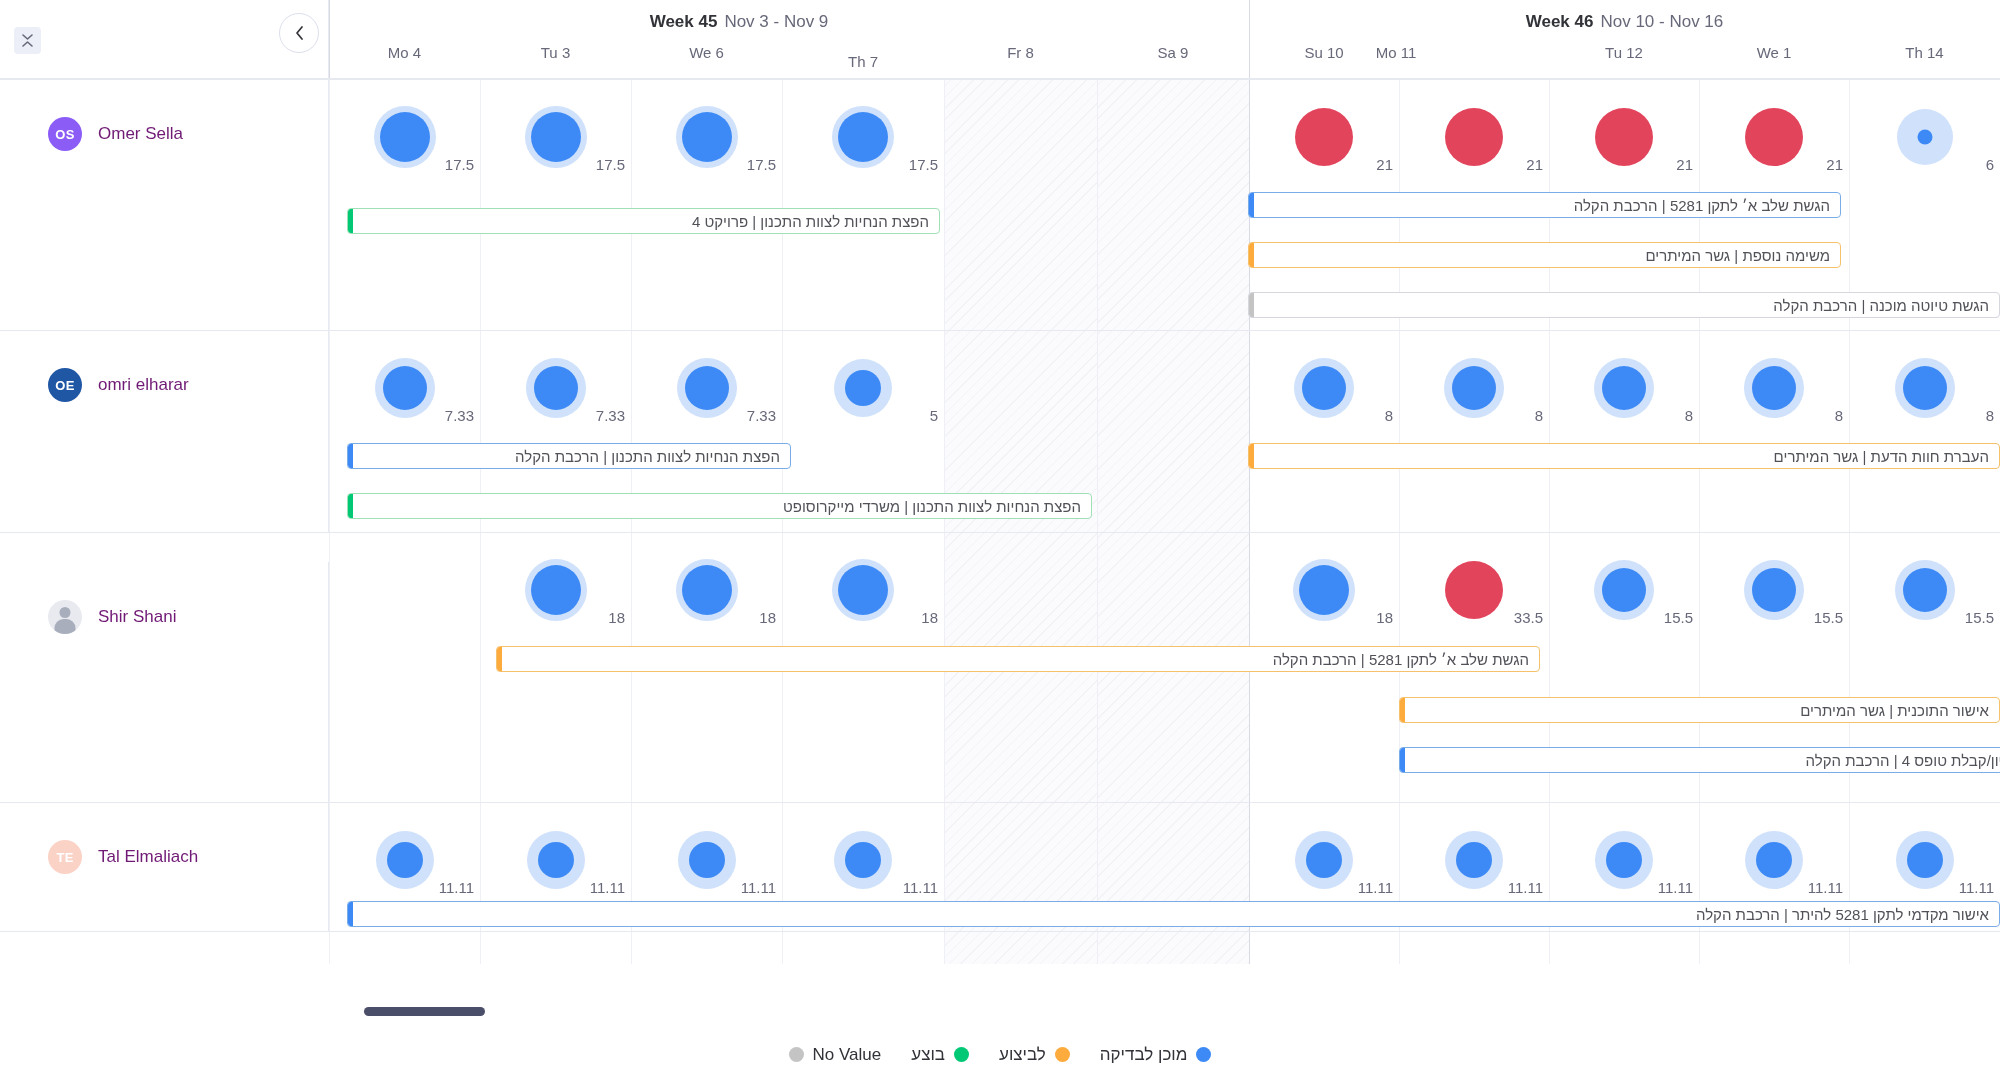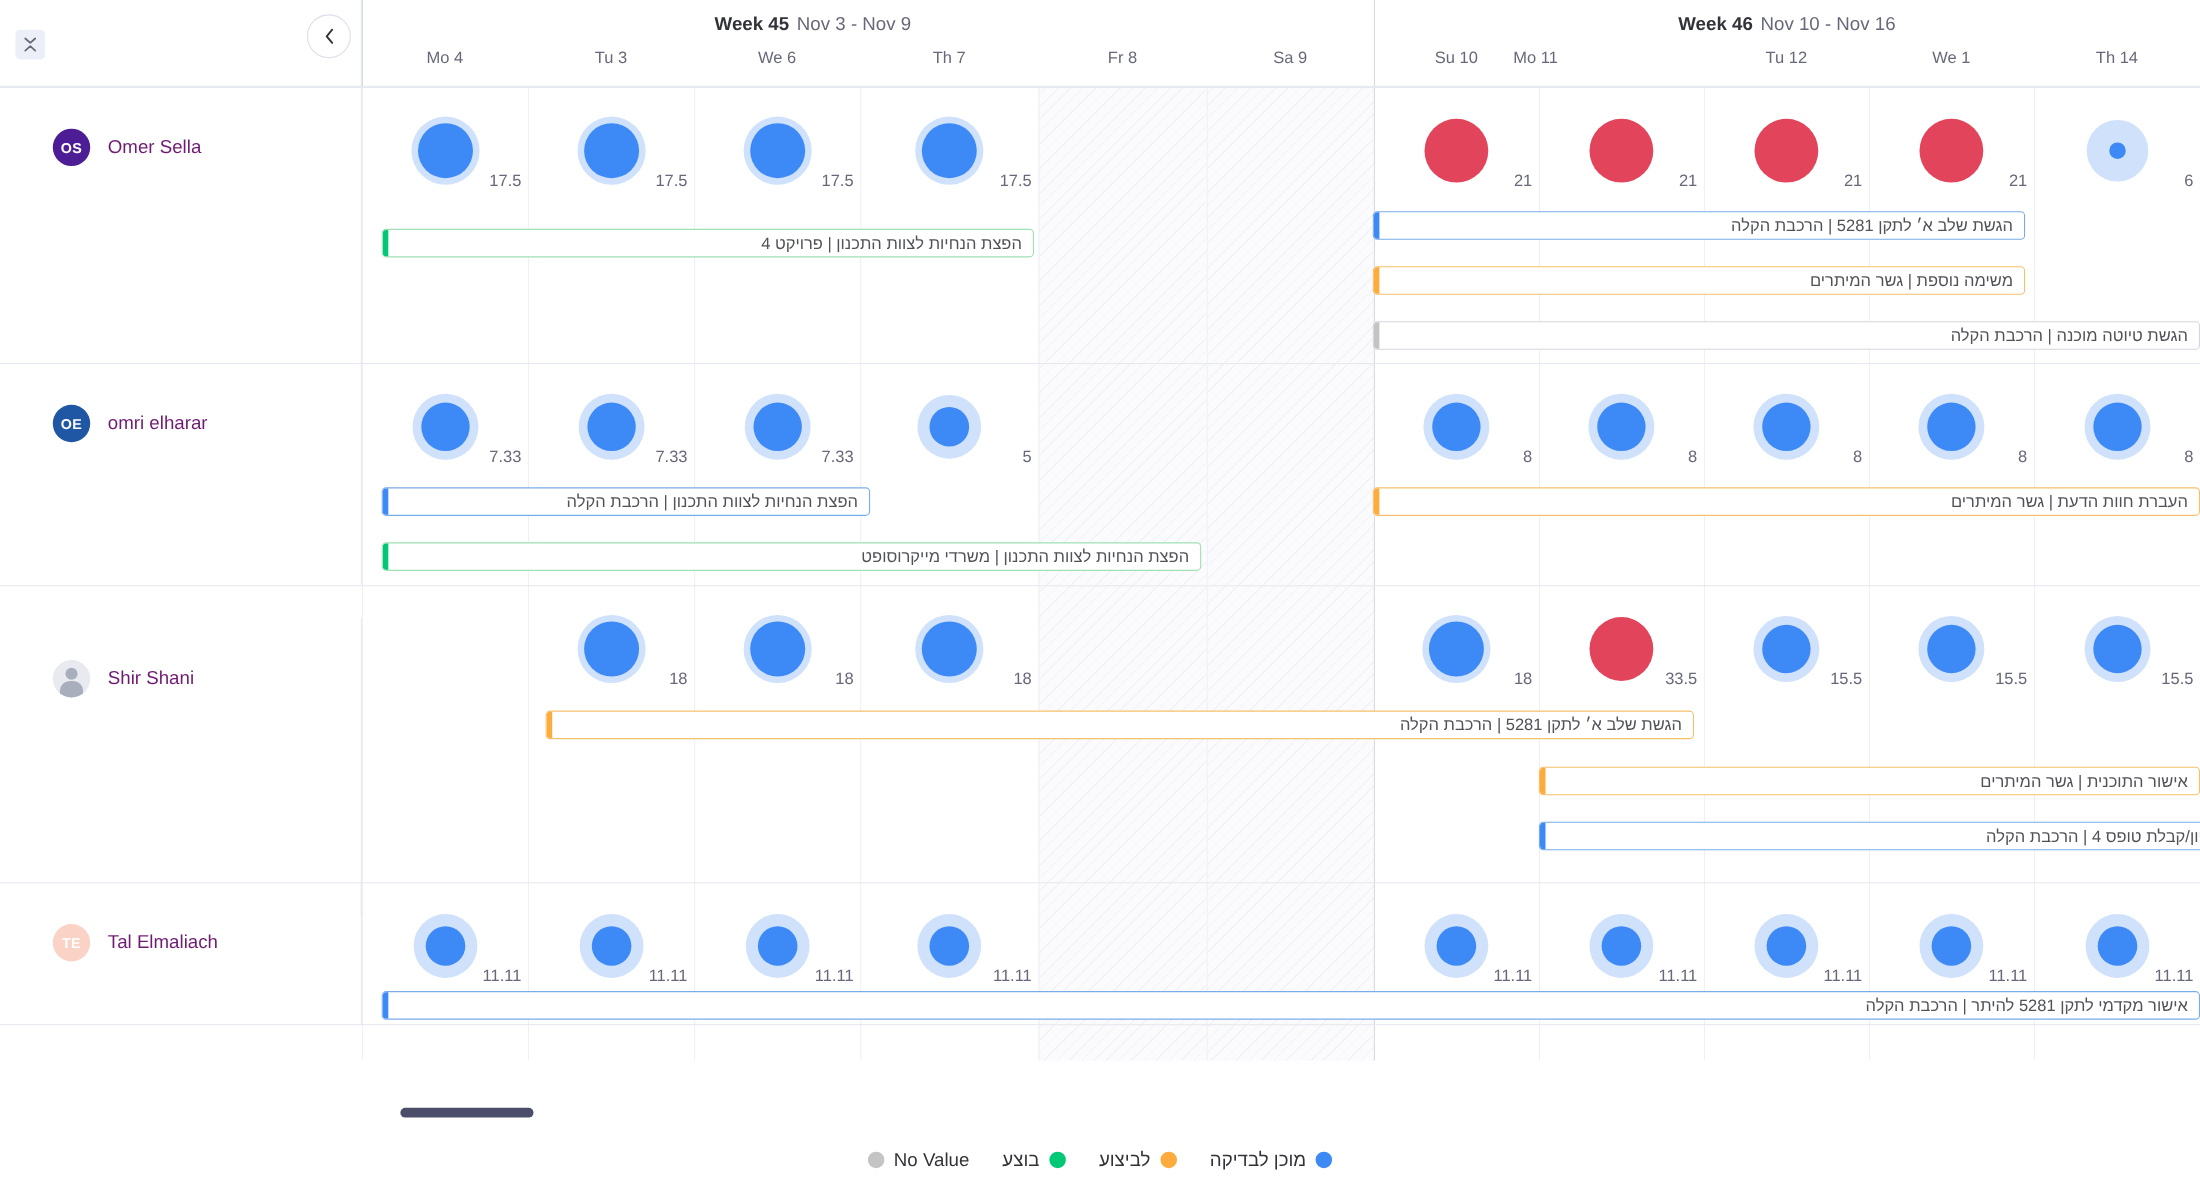--- a/index.html
+++ b/index.html
@@ -202,21 +202,21 @@
       <div class="week-sep" style="left: 1249px;"></div>
       <div class="day-head" style="left: 329px; width: 151px;">
         <span>Mo 4</span>
       </div>
       <div class="day-head" style="left: 480px; width: 151px;">
         <span>Tu 3</span>
       </div>
       <div class="day-head" style="left: 631px; width: 151px;">
         <span>We 6</span>
       </div>
-      <div class="day-head" style="left: 782px; width: 162px;">
+      <div class="day-head" style="left: 782px; width: 162px; align-items: center;">
         <span>Th 7</span>
       </div>
       <div class="day-head" style="left: 944px; width: 153px;">
         <span>Fr 8</span>
       </div>
       <div class="day-head" style="left: 1097px; width: 152px;">
         <span>Sa 9</span>
       </div>
       <div class="day-head" style="left: 1249px; width: 150px;">
         <span>Su 10</span>
@@ -228,21 +228,21 @@
         <span>Tu 12</span>
       </div>
       <div class="day-head" style="left: 1699px; width: 150px;">
         <span>We 1</span>
       </div>
       <div class="day-head" style="left: 1849px; width: 151px;">
         <span>Th 14</span>
       </div>
       <div class="row-sep" style="top: 79px;"></div>
       <div class="person" style="top: 79px; height: 251px;">
-        <div class="avatar" style="background: #4c1d95;">
+        <div class="avatar" style="background: #8b5cf6;">
           <span>OS</span>
         </div>
         <div class="person-name">Omer Sella</div>
       </div>
       <div class="cap" style="left: 329px; width: 151px; top: 101px; height: 72px;">
         <div class="ring" style="width: 62px; height: 62px; top: 5px; background: rgb(207, 225, 251);"></div>
         <div class="dot" style="width: 50px; height: 50px; background: rgb(61, 138, 247); top: 36px;"></div>
         <div class="val">17.5</div>
       </div>
       <div class="cap" style="left: 480px; width: 151px; top: 101px; height: 72px;">

